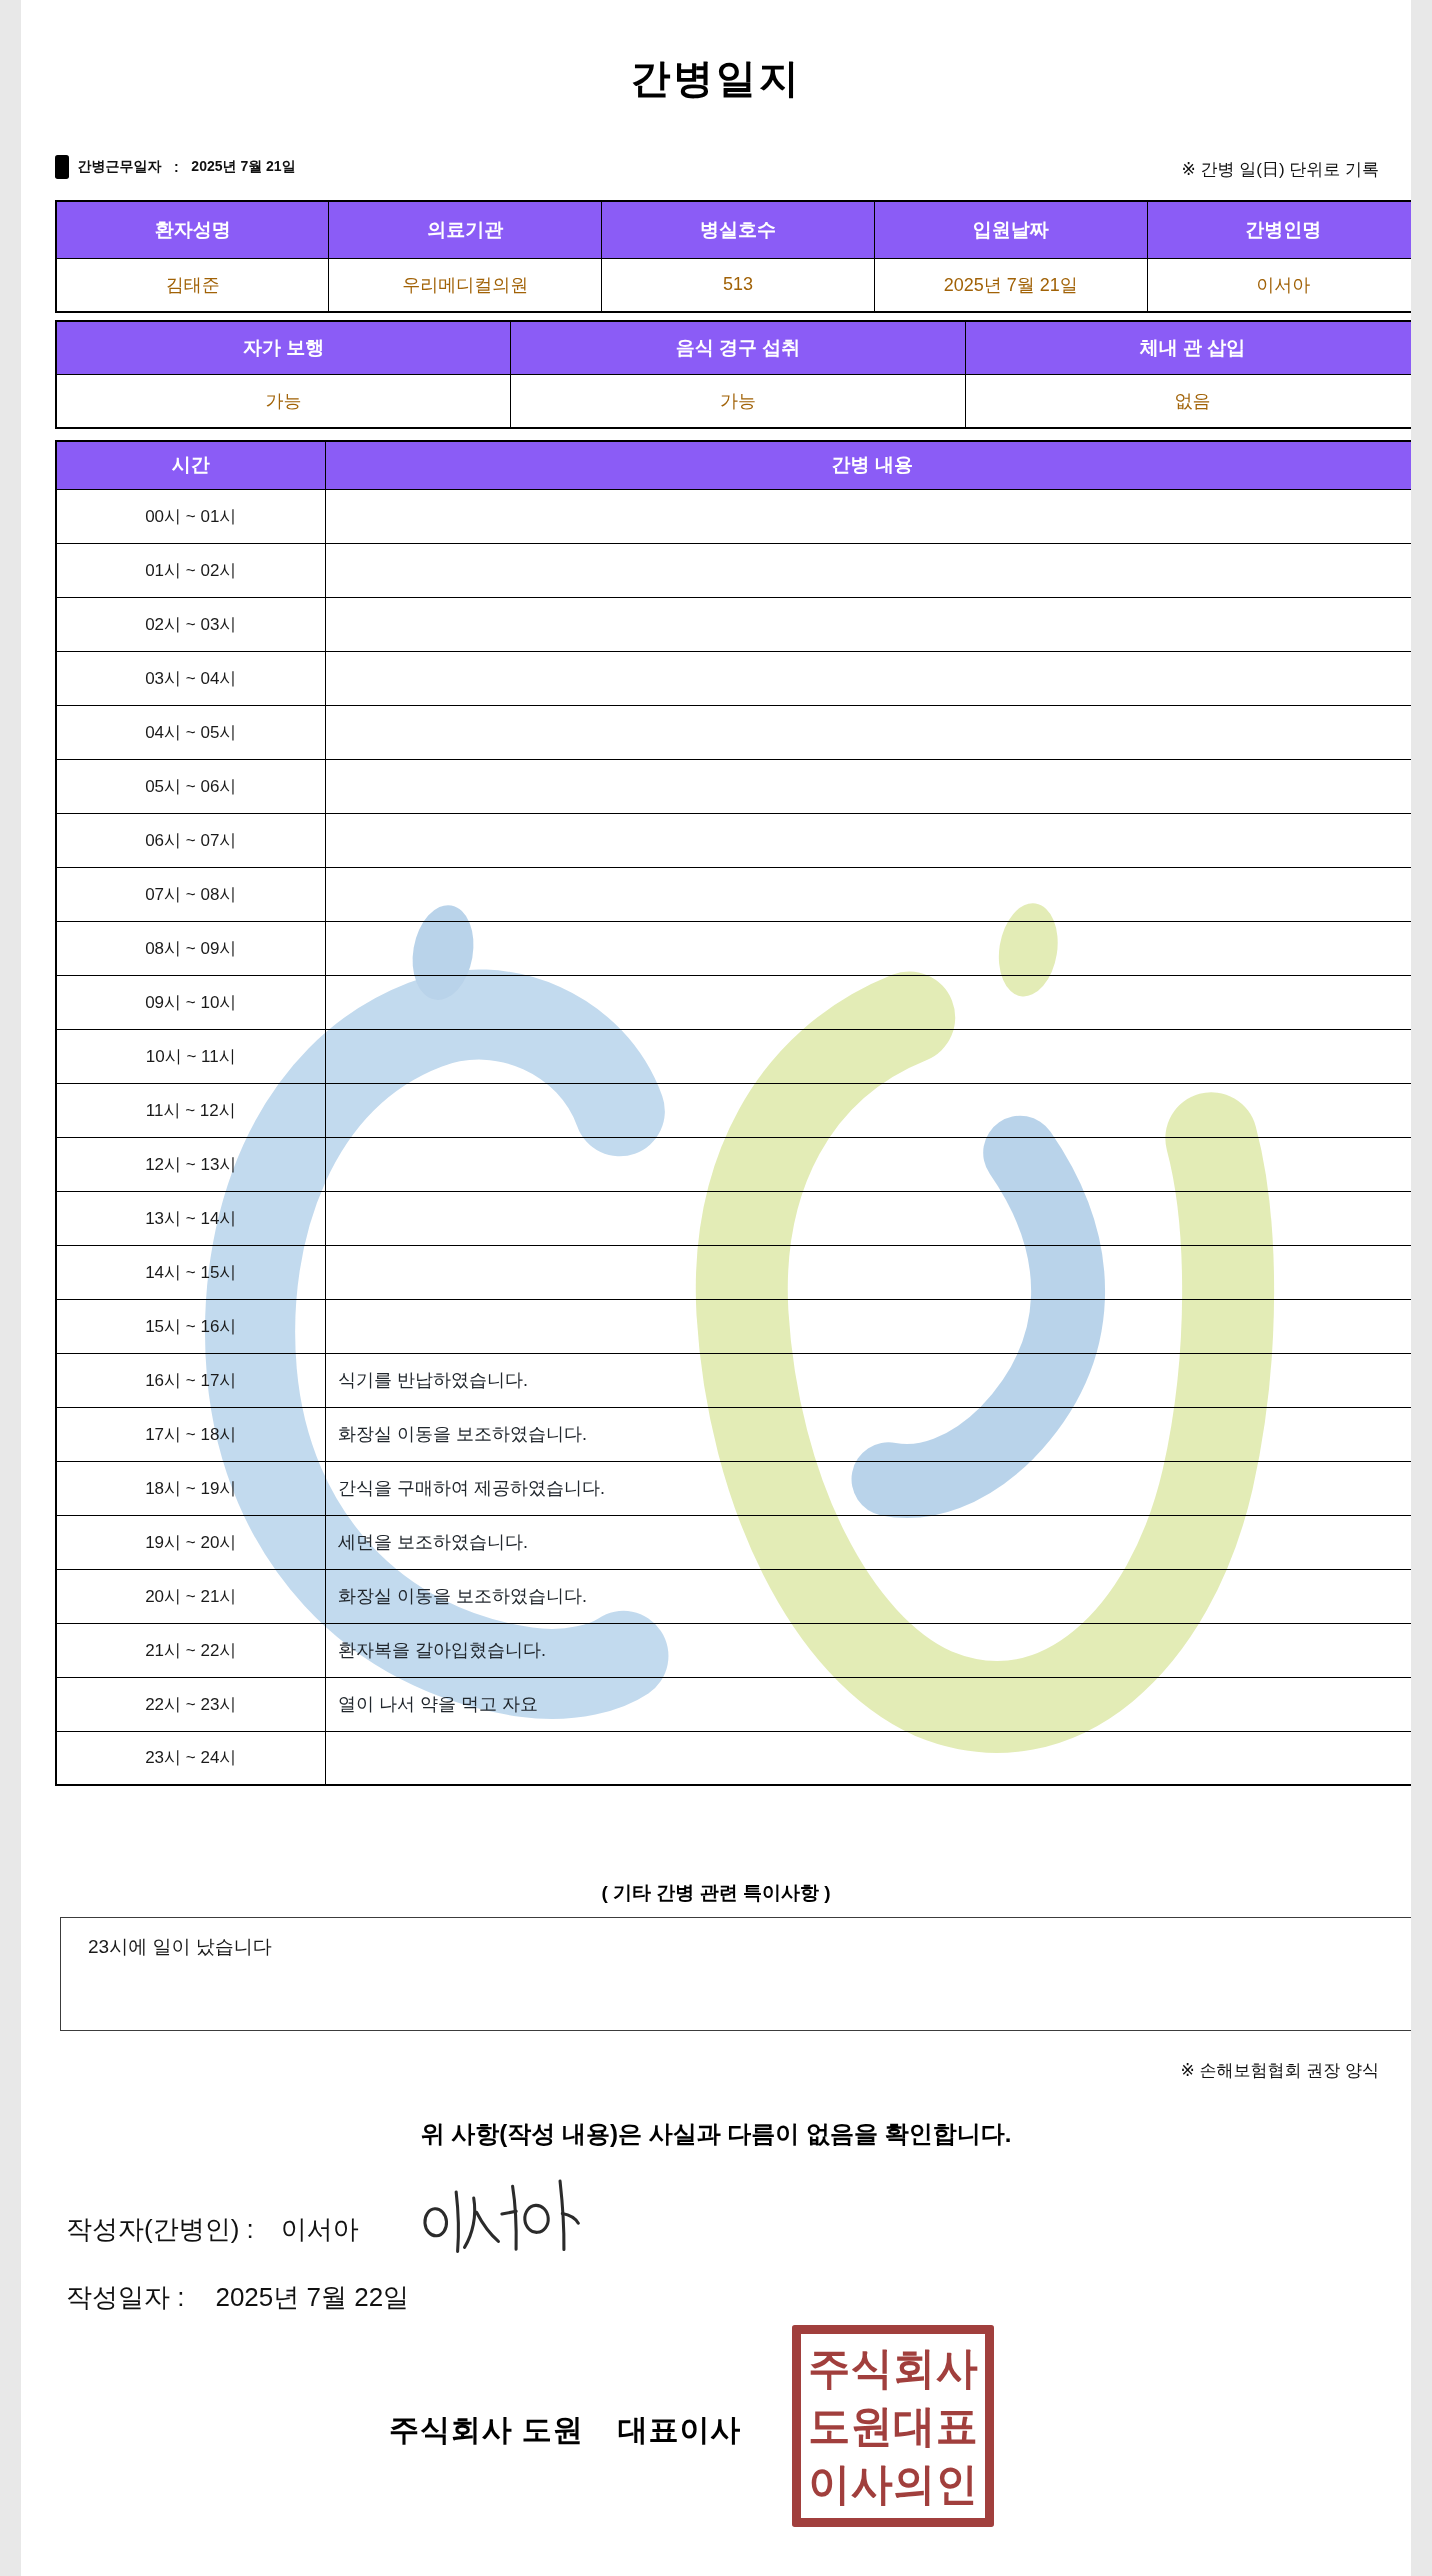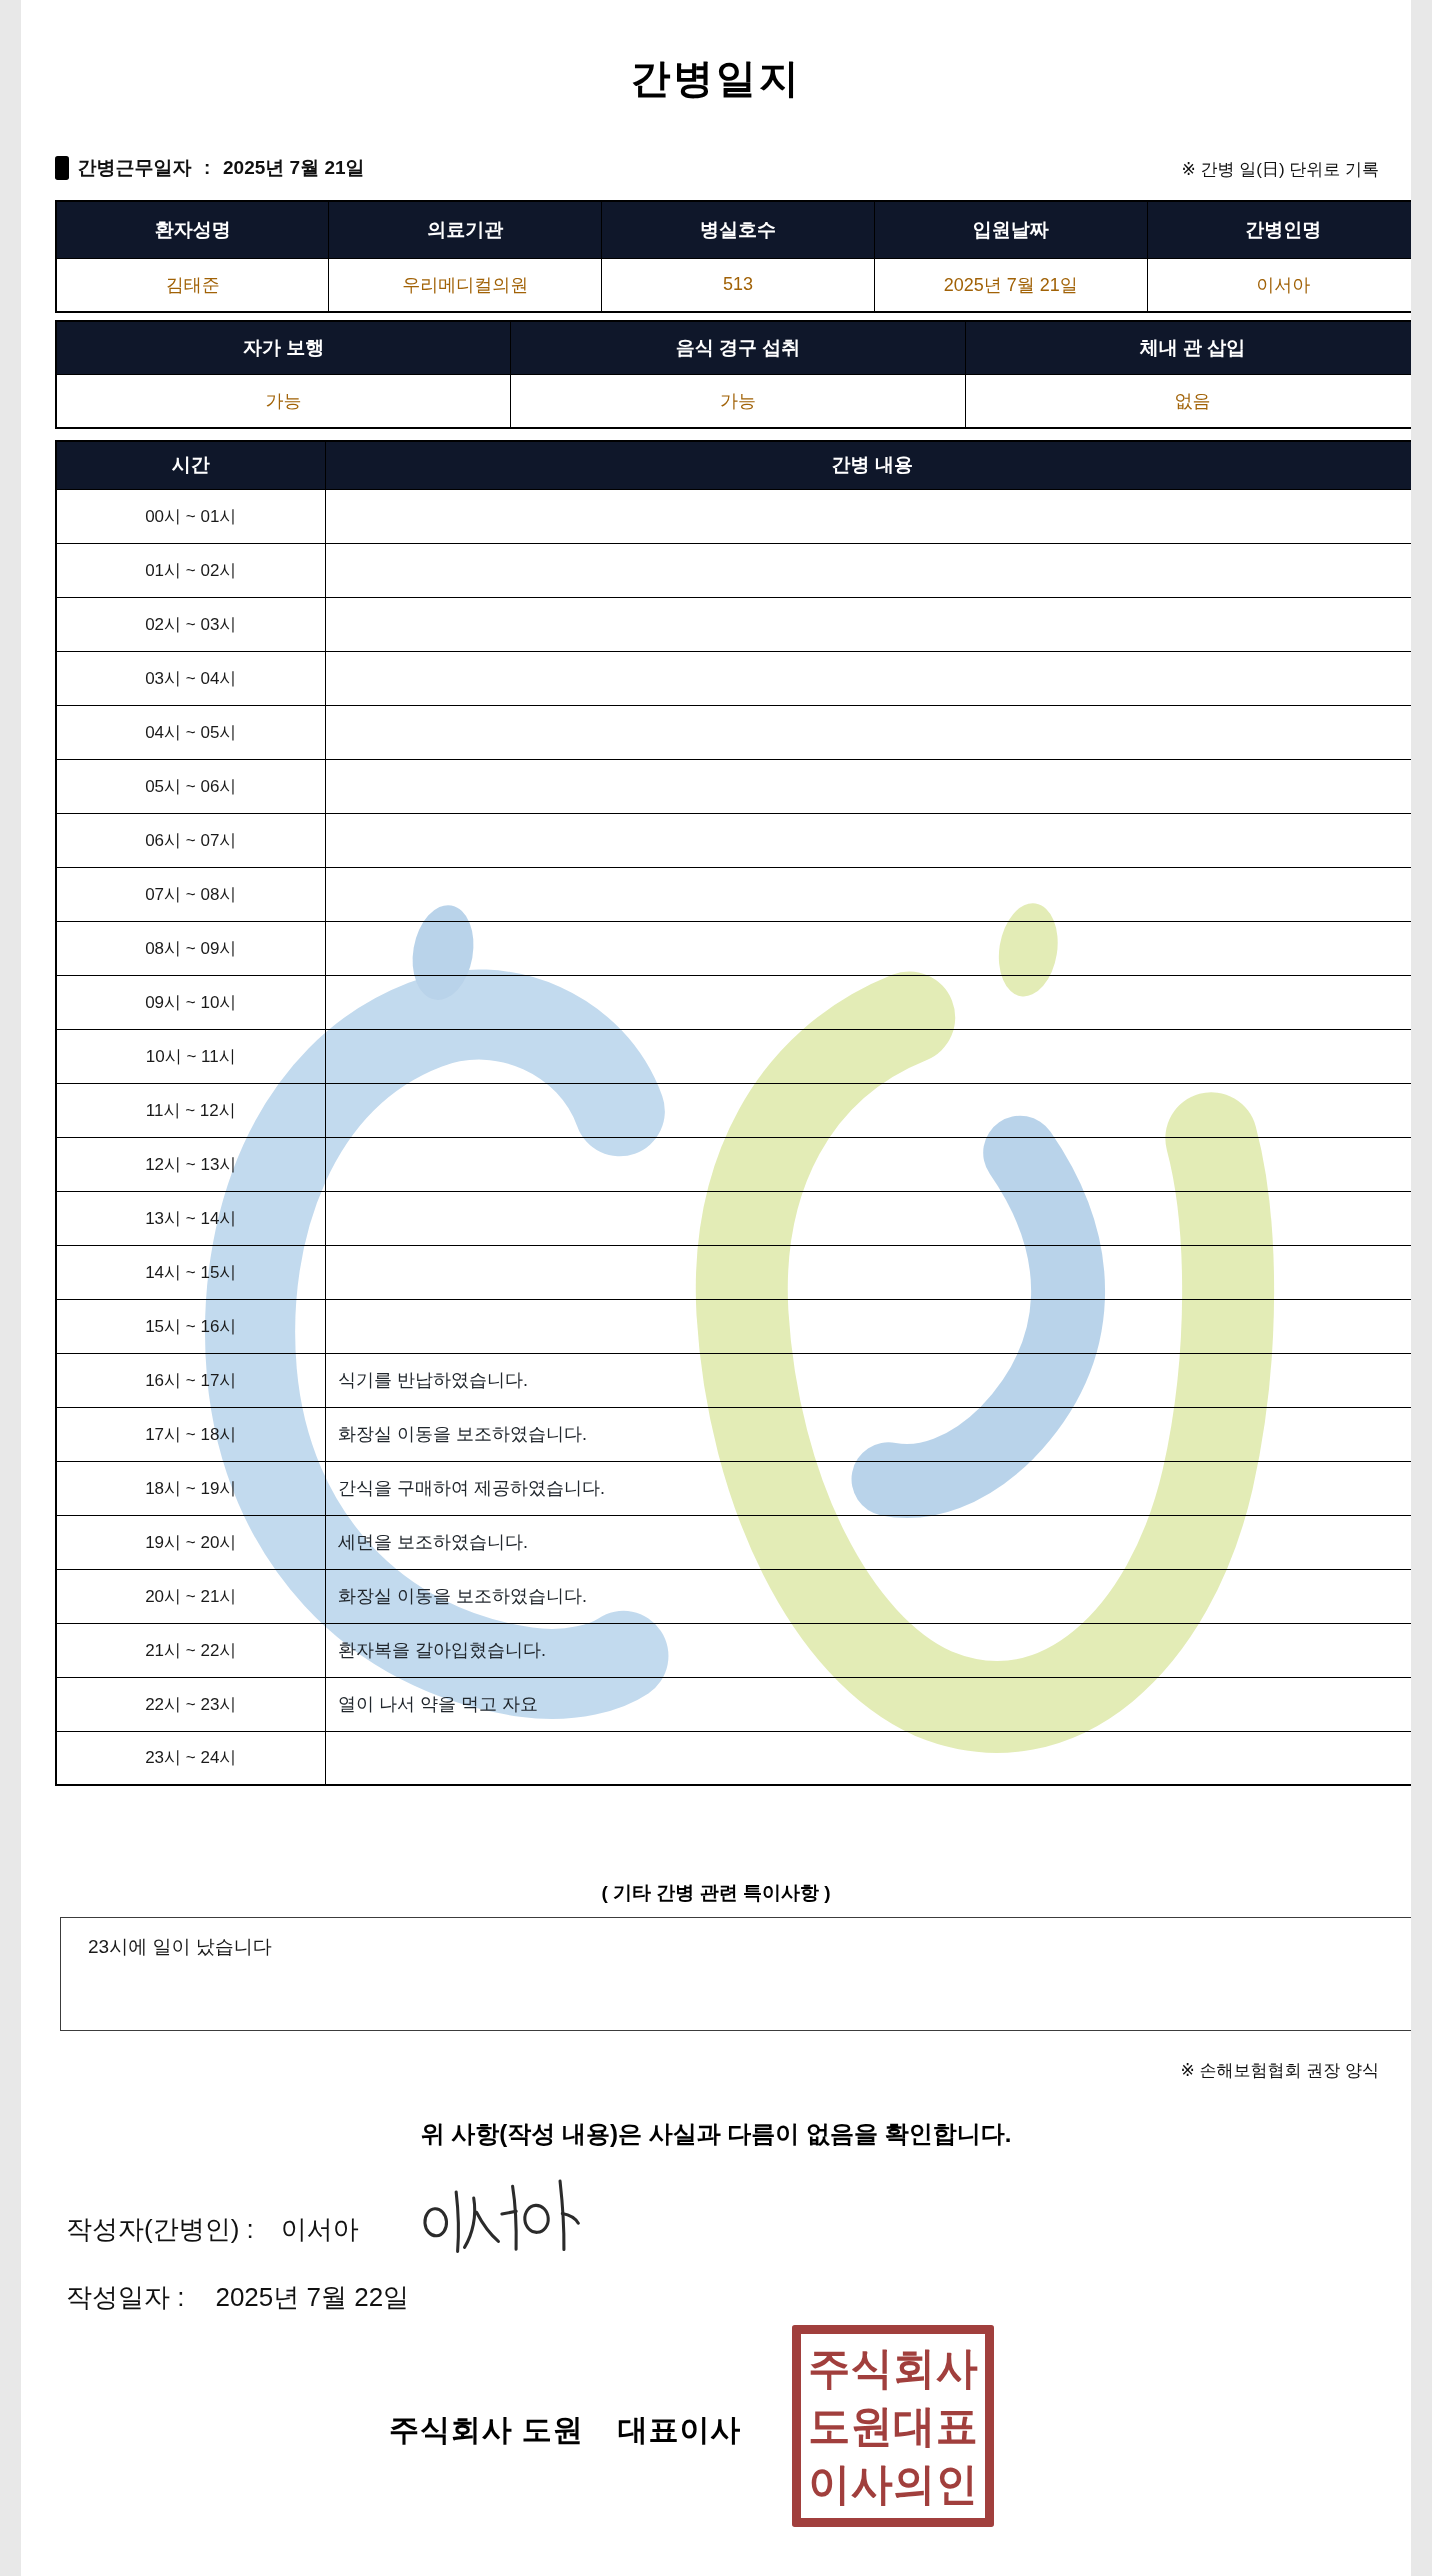--- a/index.html
+++ b/index.html
@@ -10,29 +10,29 @@
     color:#111;
   }
   #watermark{position:absolute;left:0;top:0;z-index:0;}
   #content{position:absolute;left:0;top:0;width:100%;height:100%;z-index:1;}
 
   .title{
     position:absolute;top:51px;left:0;width:100%;
     text-align:center;font-size:40px;font-weight:900;letter-spacing:2.7px;color:#000;
   }
   .meta-row{position:absolute;top:155px;left:34px;right:32px;height:27px;}
-  .meta-left{position:absolute;left:0;top:0;font-size:19px;font-weight:600;display:flex;align-items:center;}
+  .meta-left{position:absolute;left:0;top:0;font-size:14px;font-weight:600;display:flex;align-items:center;}
   .bullet-square{display:inline-block;width:13.5px;height:24px;background:#000;border-radius:2.7px;margin-right:9px;}
   .meta-sep{margin:0 12.6px;}
   .meta-right{position:absolute;right:0;top:2.7px;font-size:17px;font-weight:500;}
 
   table{border-collapse:collapse;table-layout:fixed;width:1366px;background:transparent;}
   .doc-table{position:absolute;left:34px;border:2.7px solid #000;}
   .doc-table td,.doc-table th{border:1.8px solid #000;padding:0;text-align:center;vertical-align:middle;overflow:hidden;}
-  .hd{background:#0f172a;color:#ffffff;font-weight:700;font-size:19px;}
+  .hd{background:#8b5cf6;color:#ffffff;font-weight:700;font-size:19px;}
   .val{font-size:18px;color:#a16207;}
   #patient-table{top:200px;}
   #patient-table tr.hrow{height:57px;}
   #patient-table tr.vrow{height:54px;}
   #condition-table{top:320px;}
   #condition-table tr.hrow{height:53px;}
   #condition-table tr.vrow{height:54px;}
   #carelog-table{top:440px;}
   #carelog-table tr.hrow{height:48px;}
   #carelog-table tr.trow{height:54px;margin-top:37px;}

